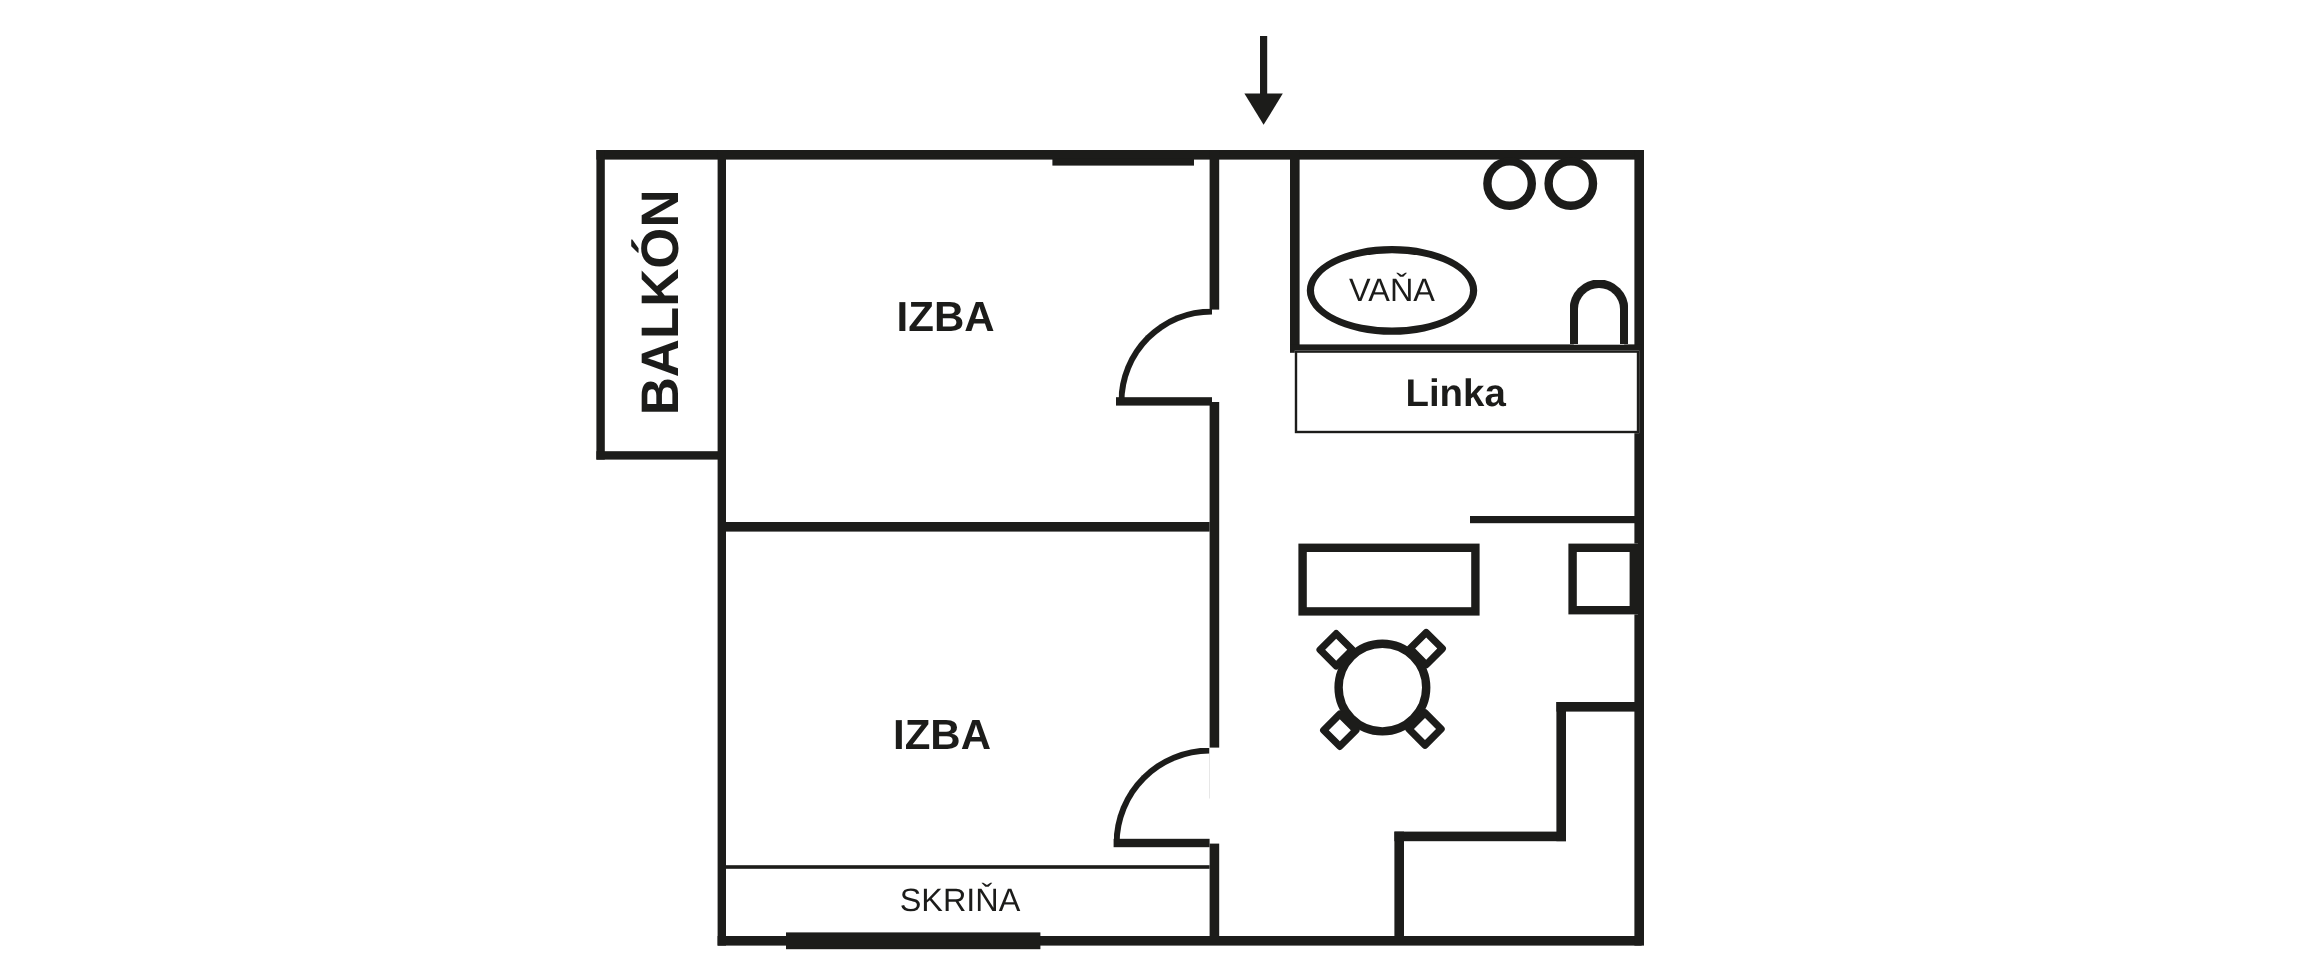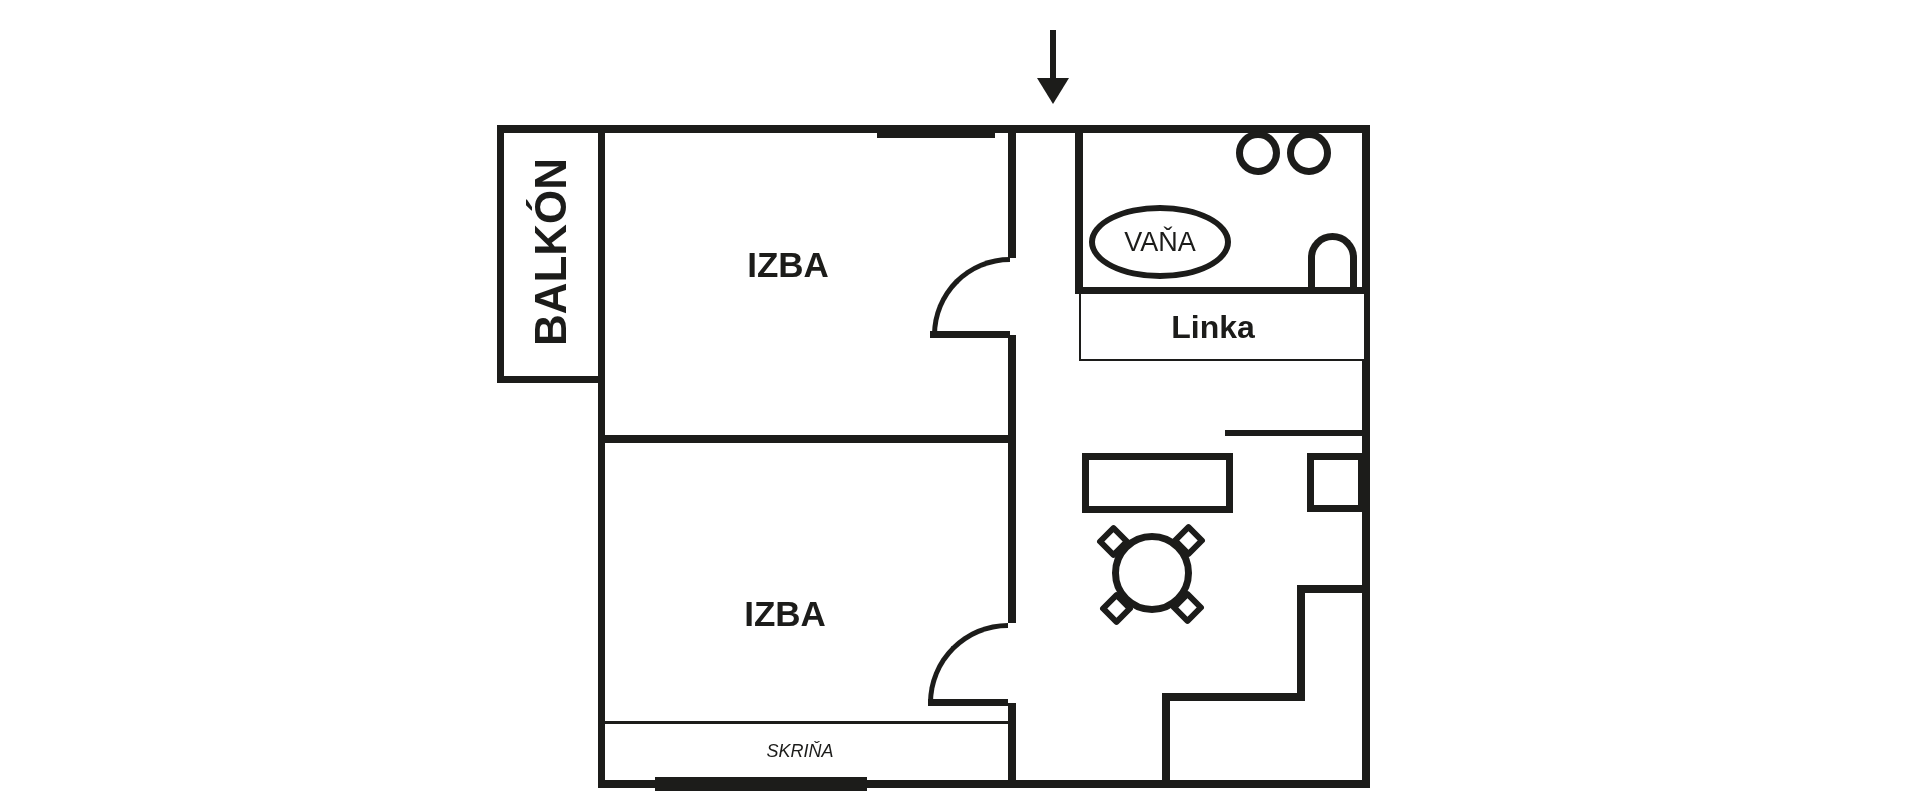--- a/index.html
+++ b/index.html
@@ -93,15 +93,15 @@
   <div class="rectfix" style="left:1307px;top:453px;width:44px;height:45px;"></div>
   <div class="circle" style="left:1112px;top:533px;width:66px;height:66px;"></div>
   <div class="chair" style="left:1101px;top:529px;"></div>
   <div class="chair" style="left:1176px;top:528px;"></div>
   <div class="chair" style="left:1104px;top:596px;"></div>
   <div class="chair" style="left:1175px;top:595px;"></div>
 
   <div class="label bold rot" style="left:551px;top:252px;font-size:44px;">BALKÓN</div>
   <div class="label bold" style="left:788px;top:264px;font-size:35px;">IZBA</div>
   <div class="label bold" style="left:785px;top:613px;font-size:35px;">IZBA</div>
-  <div class="label" style="left:800px;top:751px;font-size:18px;font-style:italic;">SKRIŇA</div>
+  <div class="label" style="left:800px;top:751px;font-size:27px;">SKRIŇA</div>
 
 </div>
 
 </body></html>

